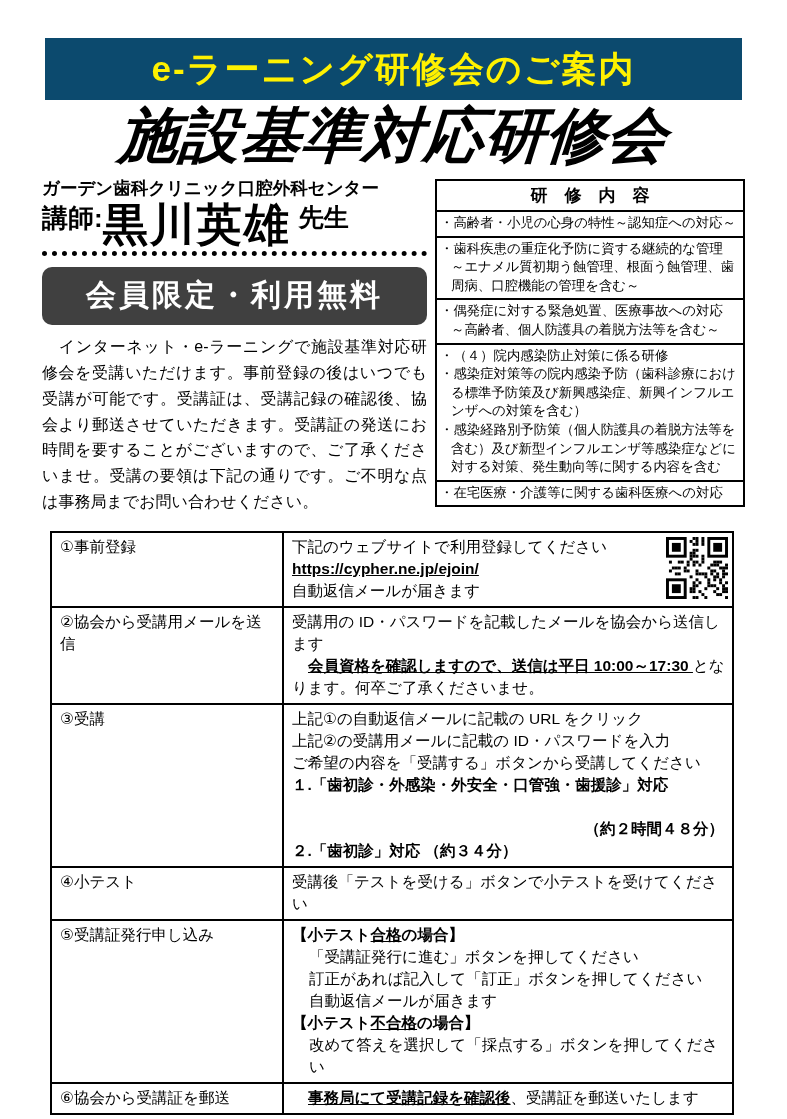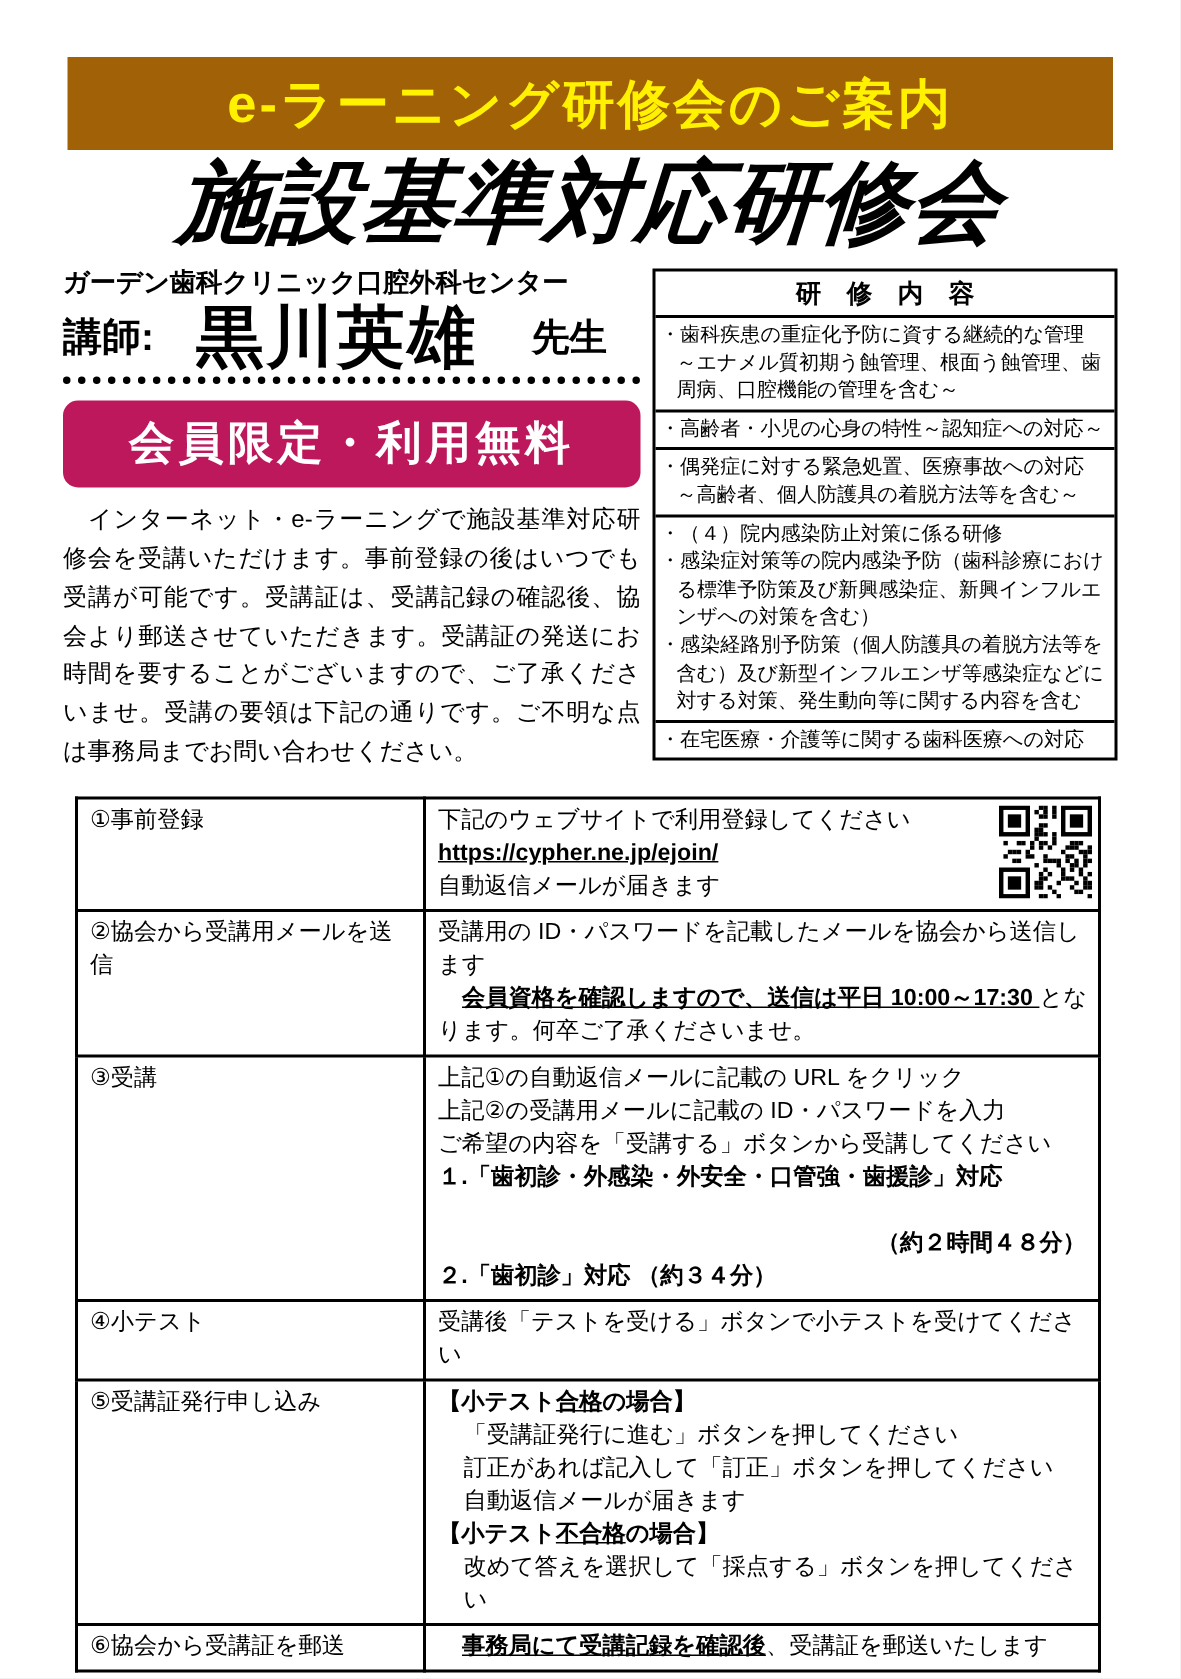--- a/index.html
+++ b/index.html
@@ -5,21 +5,21 @@
   * { box-sizing: border-box; margin: 0; padding: 0; }
   html, body { background: #e8e8e8; }
   body { font-family: "Liberation Sans", "DejaVu Sans", sans-serif; color: #000; }
   .page {
     position: relative; width: 787px; height: 1119px;
     background: #fff; margin: 0 auto; overflow: hidden;
   }
 
   
   .banner {
-    margin: 38px 45px 0 45px; height: 62px; background: #a16207;
+    margin: 38px 45px 0 45px; height: 62px; background: #0c4a6e;
     display: flex; align-items: center; justify-content: center;
   }
   .banner-text {
     color: #FFF100; font-size: 35px; font-weight: bold; letter-spacing: 2px;
   }
   .subtitle {
     margin-top: 7px; text-align: center; color: #E60012;
     font-family: "DejaVu Serif", "Liberation Serif", serif;
     font-weight: bold; font-size: 30px; letter-spacing: 0px; white-space: nowrap;
   }
@@ -30,31 +30,31 @@
   }
 
   
   .cols { display: flex; margin: 6px 42px 0 42px; gap: 8px; }
   .col-left { width: 385px; flex: none; }
   .col-right { width: 310px; flex: none; }
 
   .clinic-name { font-weight: bold; font-size: 17.5px; margin-top: 2px; white-space: nowrap; }
   .lecturer-line {
     margin-top: 1px; border-bottom: 5px dotted #000; padding-bottom: 3px;
-    white-space: nowrap; display: flex; align-items: center; gap: 28px;
+    white-space: nowrap; display: flex; align-items: flex-start;
   }
   .lecturer-label { font-weight: bold; font-size: 26px; }
   .lecturer-name {
     font-family: "DejaVu Serif", "Liberation Serif", serif;
     font-weight: bold; font-size: 45px; letter-spacing: 2px; line-height: 1.05;
   }
   .lecturer-honorific { font-weight: bold; font-size: 25px; margin-left: 8px; }
 
   .badge {
-    margin-top: 11px; background: #be185d; border-radius: 10px;
+    margin-top: 11px; background: #404040; border-radius: 10px;
     color: #fff; font-weight: bold; font-size: 30px; letter-spacing: 3px;
     text-align: center; padding: 8px 0 9px 0;
   }
   .intro {
     margin-top: 9px; font-size: 16px; line-height: 25.8px; text-align: justify;
   }
 
   
   .curriculum { border: 2px solid #000; margin-top: 5px; }
   .cur-header {
@@ -114,24 +114,24 @@
         <span class="lecturer-honorific">先生</span>
       </div>
       <div class="badge">会員限定・利用無料</div>
       <p class="intro">　インターネット・e-ラーニングで施設基準対応研修会を受講いただけます。事前登録の後はいつでも受講が可能です。受講証は、受講記録の確認後、協会より郵送させていただきます。受講証の発送にお時間を要することがございますので、ご了承くださいませ。受講の要領は下記の通りです。ご不明な点は事務局までお問い合わせください。</p>
     </div>
 
     <div class="col-right">
       <div class="curriculum">
         <div class="cur-header">研　修　内　容</div>
         <div class="cur-group">
+          <div class="cur-item">・高齢者・小児の心身の特性～認知症への対応～</div>
+        </div>
+        <div class="cur-group">
           <div class="cur-item">・歯科疾患の重症化予防に資する継続的な管理　～エナメル質初期う蝕管理、根面う蝕管理、歯周病、口腔機能の管理を含む～</div>
-        </div>
-        <div class="cur-group">
-          <div class="cur-item">・高齢者・小児の心身の特性～認知症への対応～</div>
         </div>
         <div class="cur-group">
           <div class="cur-item">・偶発症に対する緊急処置、医療事故への対応　～高齢者、個人防護具の着脱方法等を含む～</div>
         </div>
         <div class="cur-group">
           <div class="cur-item">・（４）院内感染防止対策に係る研修</div>
           <div class="cur-item">・感染症対策等の院内感染予防（歯科診療における標準予防策及び新興感染症、新興インフルエンザへの対策を含む）</div>
           <div class="cur-item">・感染経路別予防策（個人防護具の着脱方法等を含む）及び新型インフルエンザ等感染症などに対する対策、発生動向等に関する内容を含む</div>
         </div>
         <div class="cur-group">

